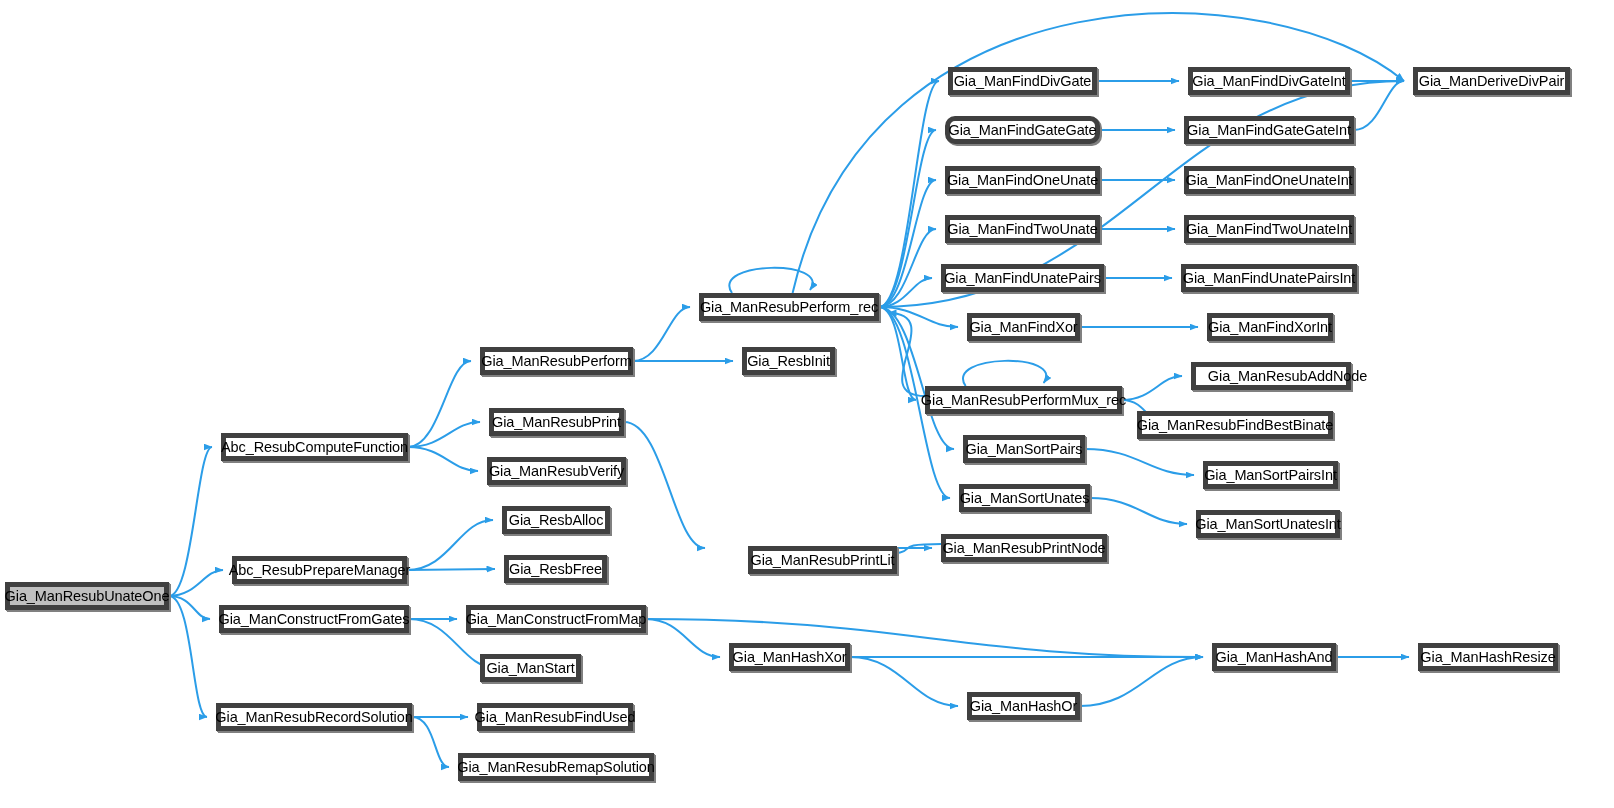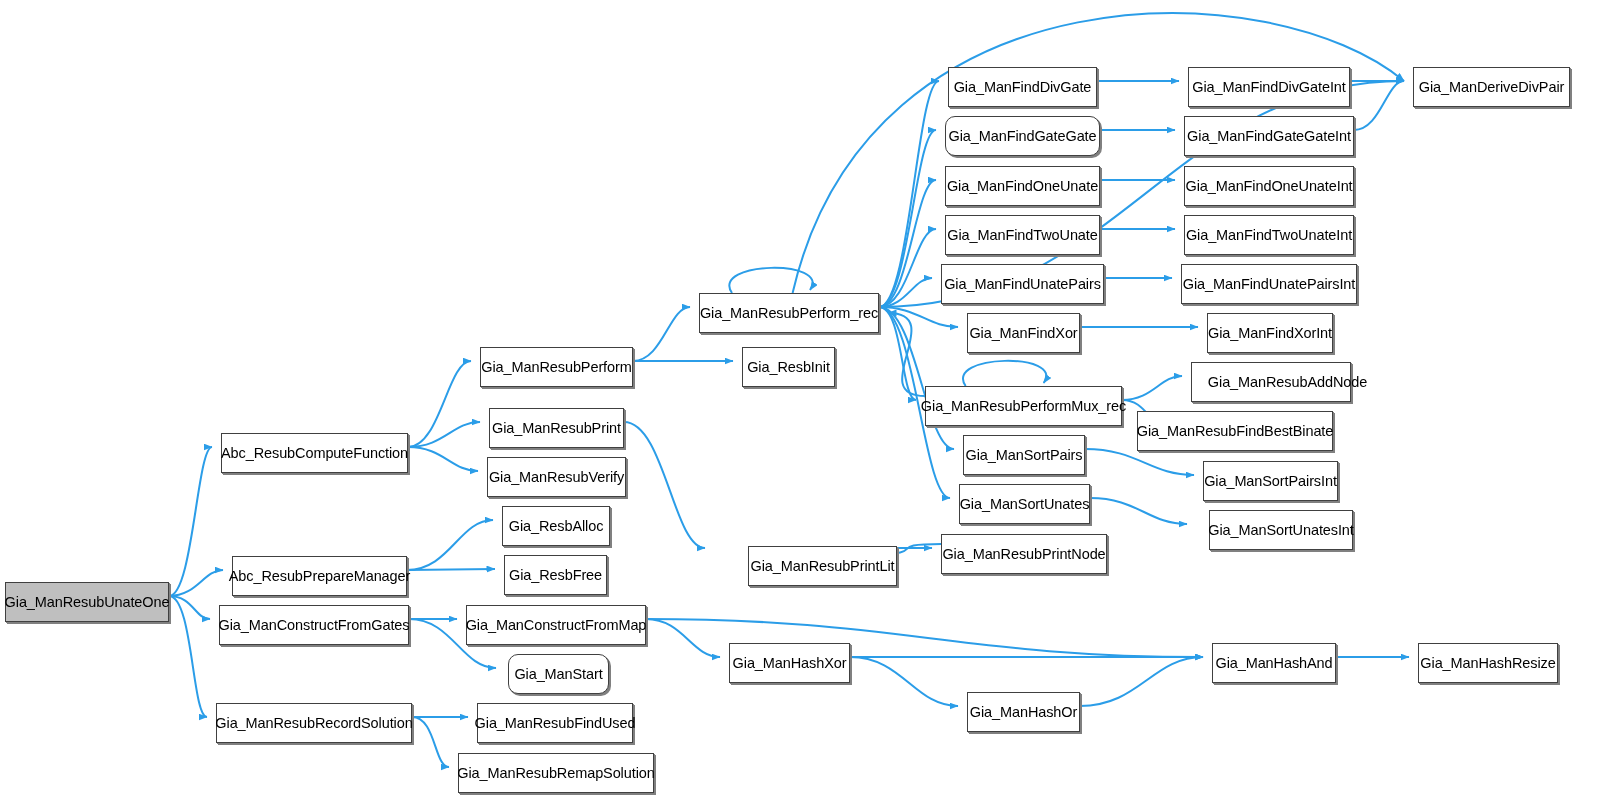--- a/index.html
+++ b/index.html
@@ -20,31 +20,31 @@
     left: 0;
     top: 0;
     width: 1614px;
     height: 808px;
     pointer-events: none;
   }
   .gnode {
     position: absolute;
     box-sizing: border-box;
     background: #ffffff;
-    border: 1px solid #404040;
+    border: 5px solid #404040;
     box-shadow: 1px 1px 0 0 #808080, 2px 2px 0 0 #808080;
     display: flex;
     align-items: center;
     justify-content: center;
     white-space: nowrap;
     color: #000000;
     font-size: 14.5px;
     line-height: 1;
     letter-spacing: -0.1px;
-    height: 40px;
+    height: 28px;
     padding: 0 7px;
   }
   .gnode.root {
     background: #bfbfbf;
   }
 </style>
 </head>
 <body>
 
 <div id="graph-canvas">
@@ -112,21 +112,21 @@
       <div class="gnode" style="left: 221px; top: 433px; width: 187px;">Abc_ResubComputeFunction</div>
       <div class="gnode" style="left: 232px; top: 556px; width: 175px;">Abc_ResubPrepareManager</div>
       <div class="gnode" style="left: 219px; top: 605px; width: 190px;">Gia_ManConstructFromGates</div>
       <div class="gnode" style="left: 216px; top: 703px; width: 196px;">Gia_ManResubRecordSolution</div>
       <div class="gnode" style="left: 480px; top: 347px; width: 153px;">Gia_ManResubPerform</div>
       <div class="gnode" style="left: 489px; top: 408px; width: 135px;">Gia_ManResubPrint</div>
       <div class="gnode" style="left: 487px; top: 457px; width: 139px;">Gia_ManResubVerify</div>
       <div class="gnode" style="left: 502px; top: 506px; width: 108px;">Gia_ResbAlloc</div>
       <div class="gnode" style="left: 504px; top: 555px; width: 103px;">Gia_ResbFree</div>
       <div class="gnode" style="left: 466px; top: 605px; width: 180px;">Gia_ManConstructFromMap</div>
-      <div class="gnode" style="left: 508px; top: 654px; width: 101px; border-radius: 10px;">Gia_ManStart</div>
+      <div class="gnode" style="left: 480px; top: 654px; width: 101px;">Gia_ManStart</div>
       <div class="gnode" style="left: 477px; top: 703px; width: 156px;">Gia_ManResubFindUsed</div>
       <div class="gnode" style="left: 458px; top: 753px; width: 196px;">Gia_ManResubRemapSolution</div>
       <div class="gnode" style="left: 699px; top: 293px; width: 180px;">Gia_ManResubPerform_rec</div>
       <div class="gnode" style="left: 742px; top: 347px; width: 93px;">Gia_ResbInit</div>
       <div class="gnode" style="left: 748px; top: 534px; width: 149px; margin-top: 12px;">Gia_ManResubPrintLit</div>
       <div class="gnode" style="left: 729px; top: 643px; width: 121px;">Gia_ManHashXor</div>
       <div class="gnode" style="left: 948px; top: 67px; width: 149px;">Gia_ManFindDivGate</div>
       <div class="gnode" style="left: 945px; top: 116px; width: 155px; border-radius: 10px;">Gia_ManFindGateGate</div>
       <div class="gnode" style="left: 945px; top: 166px; width: 155px;">Gia_ManFindOneUnate</div>
       <div class="gnode" style="left: 945px; top: 215px; width: 155px;">Gia_ManFindTwoUnate</div>
@@ -139,18 +139,18 @@
       <div class="gnode" style="left: 967px; top: 692px; width: 113px;">Gia_ManHashOr</div>
       <div class="gnode" style="left: 1188px; top: 67px; width: 162px;">Gia_ManFindDivGateInt</div>
       <div class="gnode" style="left: 1184px; top: 116px; width: 170px;">Gia_ManFindGateGateInt</div>
       <div class="gnode" style="left: 1184px; top: 166px; width: 170px;">Gia_ManFindOneUnateInt</div>
       <div class="gnode" style="left: 1184px; top: 215px; width: 170px;">Gia_ManFindTwoUnateInt</div>
       <div class="gnode" style="left: 1181px; top: 264px; width: 176px;">Gia_ManFindUnatePairsInt</div>
       <div class="gnode" style="left: 1207px; top: 313px; width: 126px;">Gia_ManFindXorInt</div>
       <div class="gnode" style="left: 1191px; top: 362px; width: 160px; padding-left: 40px;">Gia_ManResubAddNode</div>
       <div class="gnode" style="left: 1137px; top: 411px; width: 196px;">Gia_ManResubFindBestBinate</div>
       <div class="gnode" style="left: 1203px; top: 461px; width: 135px;">Gia_ManSortPairsInt</div>
-      <div class="gnode" style="left: 1196px; top: 510px; width: 144px; margin-left: 13px;">Gia_ManSortUnatesInt</div>
+      <div class="gnode" style="left: 1196px; top: 510px; width: 144px;">Gia_ManSortUnatesInt</div>
       <div class="gnode" style="left: 1212px; top: 643px; width: 124px;">Gia_ManHashAnd</div>
       <div class="gnode" style="left: 1413px; top: 67px; width: 157px; text-align: right;">Gia_ManDeriveDivPair</div>
       <div class="gnode" style="left: 1418px; top: 643px; width: 140px;">Gia_ManHashResize</div>
     </div>
 </div>
 
 </body></html>

